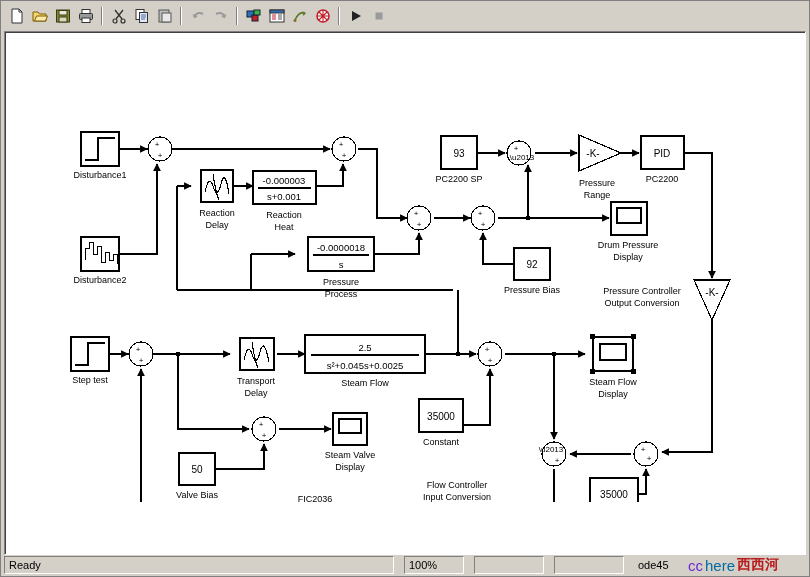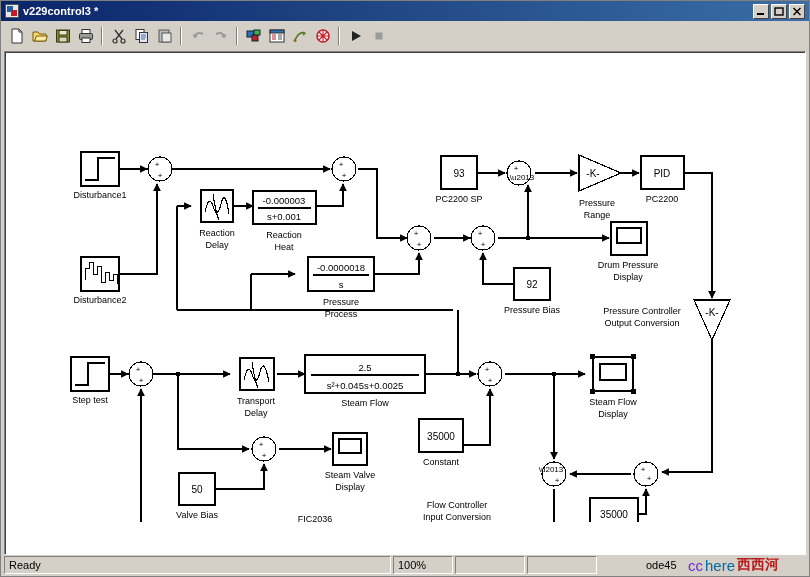--- a/index.html
+++ b/index.html
@@ -86,75 +86,54 @@
     overflow:hidden;position:relative;
     box-sizing:border-box;
   }
   .canvas-wrap svg{display:block;}
   
   .statusbar{
     height:28px;flex:0 0 20px;
     display:flex;align-items:stretch;
     background:#d4d0c8;
     padding:1px 3px 2px 3px;box-sizing:border-box;
-    gap:2px;
+    gap:10px;
   }
   .sb-pane{
     border:1px solid #808080;
     border-right-color:#fff;border-bottom-color:#fff;
     font-size:11px;color:#000;
     display:flex;align-items:center;
     padding:0 4px;box-sizing:border-box;
     white-space:nowrap;overflow:hidden;
   }
   .sb-status{flex:1 1 auto;}
   .sb-zoom{flex:0 0 60px;}
   .sb-blank1{flex:0 0 70px;}
   .sb-blank2{flex:0 0 70px;}
-  .sb-solver{flex:0 0 44px;border:none;margin-left:43px;}
+  .sb-solver{flex:0 0 44px;border:none;}
   .watermark{
     flex:0 0 118px;display:flex;align-items:center;
     font-size:15px;white-space:nowrap;gap:2px;
     border:none;
   }
   .wm-cc{color:#6d28d9;}
   .wm-here{color:#0369a1;}
   .wm-cn{color:#b91c1c;font-weight:bold;font-size:14px;}
   
   .blk-lbl{font-family:"Liberation Sans",sans-serif;font-size:9px;fill:#000;}
   .blk-val{font-family:"Liberation Sans",sans-serif;font-size:10px;fill:#000;}
   .tf-txt{font-family:"Liberation Sans",sans-serif;font-size:9.5px;fill:#000;}
   .sign{font-family:"Liberation Sans",sans-serif;font-size:8px;fill:#000;}
 </style>
 </head>
 <body>
 
 <div class="window">
 
-  <div class="titlebar">
-    <div class="title-icon"></div>
-    <div class="title-text">v229control3 *</div>
-    <div class="tbtns">
-      <div class="tbtn">
-        <svg width="10" height="9" viewBox="0 0 10 9">
-            <rect x="1" y="6" width="7" height="2" fill="#000"></rect>
-          </svg>
-      </div>
-      <div class="tbtn">
-        <svg width="10" height="9" viewBox="0 0 10 9">
-            <rect x="1" y="1" width="8" height="7" fill="none" stroke="#000" stroke-width="1.4"></rect>
-          </svg>
-      </div>
-      <div class="tbtn">
-        <svg width="10" height="9" viewBox="0 0 10 9">
-            <path d="M1.5 1 L8.5 8 M8.5 1 L1.5 8" stroke="#000" stroke-width="1.4"></path>
-          </svg>
-      </div>
-    </div>
-  </div>
 
 
   <div class="toolbar">
     <div class="tool">
       <svg width="16" height="16" viewBox="0 0 16 16">
           <path d="M3 1 h7 l3 3 v11 h-10 z" fill="#fff" stroke="#333"></path>
           <path d="M10 1 v3 h3" fill="none" stroke="#333"></path>
         </svg>
     </div>
     <div class="tool">

